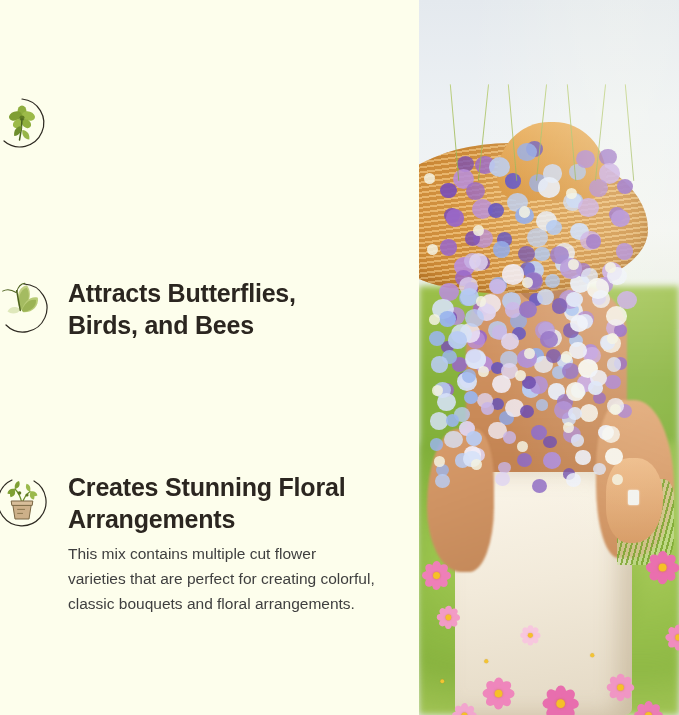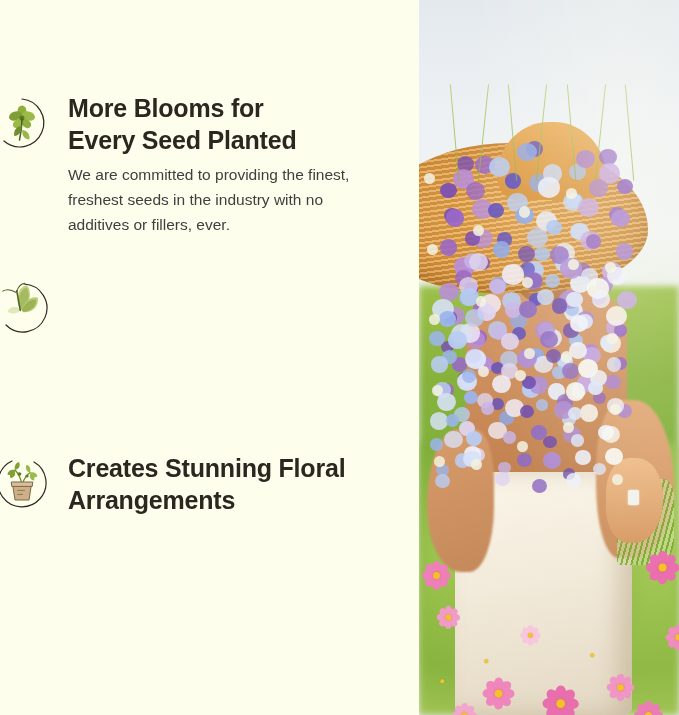--- a/index.html
+++ b/index.html
@@ -35,21 +35,21 @@
 
   .feature {
     position: absolute;
     left: 0;
     width: 419px;
     display: flex;
     align-items: flex-start;
   }
   .feature-1 { top: 92px; }
   .feature-2 { top: 277px; }
-  .feature-3 { top: 452px; }
+  .feature-3 { top: 471px; }
 
   .icon-wrap {
     position: relative;
     flex: 0 0 56px;
     width: 56px;
     height: 56px;
     margin-left: -6px;
     margin-top: 3px;
   }
   .icon-wrap svg {
@@ -311,46 +311,41 @@
             <ellipse cx="-6.6" cy="-3" rx="6.6" ry="4.4" fill="#7F9E33" transform="rotate(-18 -6.6 -3)"></ellipse>
             <ellipse cx="4.4" cy="4.6" rx="5.2" ry="4" fill="#8FAE3E" transform="rotate(42 4.4 4.6)"></ellipse>
             <ellipse cx="-4.4" cy="4.6" rx="5.2" ry="4" fill="#9CBA48" transform="rotate(-42 -4.4 4.6)"></ellipse>
             <circle cx="0" cy="-1" r="2.6" fill="#5F7A22"></circle>
           </g>
           <path d="M28 24 C28 31 27 38 25.5 45" fill="none" stroke="#4A6320" stroke-width="1.5" stroke-linecap="round"></path>
           <path d="M27.6 31 C22 31.5 19.5 35.5 20.2 41 C25.6 40.4 28 36.6 27.6 31 Z" fill="#6E8F2C"></path>
           <path d="M28.3 35 C33.6 35.6 36 39.4 35.3 44.6 C30.1 44 27.8 40.3 28.3 35 Z" fill="#98B64A"></path>
         </svg>
       </div>
-      <div class="feature-body">
-        <h2 class="feature-title">More Blooms for
-Every Seed Planted</h2>
-        <p class="feature-desc">We are committed to providing the finest,
-freshest seeds in the industry with no
-additives or fillers, ever.</p>
-      </div>
     </div>
 
     <div class="feature feature-2">
       <div class="icon-wrap">
         <svg viewBox="0 0 56 56" aria-hidden="true">
           <path d="M30 4 A24 24 0 1 1 12 45" fill="none" stroke="#2E2A22" stroke-width="1.2" stroke-linecap="round"></path>
           <g transform="translate(26,28) rotate(-16)">
             <path d="M0 2 C-3 -10 4 -21 13 -20 C16 -12 12 -3 2 2 Z" fill="#C3D184"></path>
             <path d="M0 2 C-1 -9 5 -18 12 -17.6 C14 -10 10 -2.5 2 2 Z" fill="#9FB75A" opacity="0.85"></path>
             <path d="M1 3 C5 -5 14 -9 20 -5 C19 3 11 8 2 5 Z" fill="#B9CC78"></path>
             <path d="M1 3 C5 -3 12 -6.5 17.6 -3.4 C16.6 2.6 10 6.2 2 4.4 Z" fill="#93AC4C" opacity="0.8"></path>
             <path d="M0 1 C-4 -4 -10 -4 -13 0 C-10 4 -4 5 0 2 Z" fill="#DCE6B6" opacity="0.9"></path>
             <path d="M-0.4 2.4 L1.6 -17.6" stroke="#4D611F" stroke-width="1.5" stroke-linecap="round" fill="none"></path>
             <path d="M0.6 -16 C-3 -20 -8 -22 -12 -21" stroke="#4D611F" stroke-width="1" fill="none" stroke-linecap="round"></path>
             <path d="M1.4 -16.4 C4 -21 8 -23 11.6 -22.4" stroke="#4D611F" stroke-width="1" fill="none" stroke-linecap="round"></path>
           </g>
         </svg>
       </div>
       <div class="feature-body">
+        <h2 class="feature-title">Attracts Butterflies,
+Birds, and Bees</h2>
       </div>
     </div>
 
     <div class="feature feature-3">
       <div class="icon-wrap">
         <svg viewBox="0 0 56 56" aria-hidden="true">
           <path d="M18 6 A24 24 0 1 0 40 7" fill="none" stroke="#2E2A22" stroke-width="1.2" stroke-linecap="round"></path>
           <path d="M28 30 C27 24 25 19 21 15" fill="none" stroke="#6E8F2C" stroke-width="1.3" stroke-linecap="round"></path>
           <path d="M28 30 C29.4 25 32 20.5 36 17.5" fill="none" stroke="#6E8F2C" stroke-width="1.3" stroke-linecap="round"></path>
           <g fill="#7FA033">
@@ -367,20 +362,23 @@
           <circle cx="33" cy="21" r="1.6" fill="#5F7A22"></circle>
           <path d="M18.5 29 L37.5 29 L35 45 L21 45 Z" fill="#CDB089" stroke="#7A6744" stroke-width="1"></path>
           <path d="M17.2 27 L38.8 27 L38.2 31.4 L17.8 31.4 Z" fill="#D8BE9A" stroke="#7A6744" stroke-width="1"></path>
           <path d="M23.6 35.4 L30.6 35.4" stroke="#8C7750" stroke-width="1" stroke-linecap="round"></path>
           <path d="M23.6 39.4 L28.6 39.4" stroke="#8C7750" stroke-width="1" stroke-linecap="round"></path>
         </svg>
       </div>
       <div class="feature-body">
         <h2 class="feature-title">Creates Stunning Floral
 Arrangements</h2>
+        <p class="feature-desc">This mix contains multiple cut flower
+varieties that are perfect for creating colorful,
+classic bouquets and floral arrangements.</p>
       </div>
     </div>
 
   </div>
 
   <div class="photo-panel">
     <div class="photo-stage">
 
       <div class="ph-sky"></div>
       <div class="ph-grass"></div>

